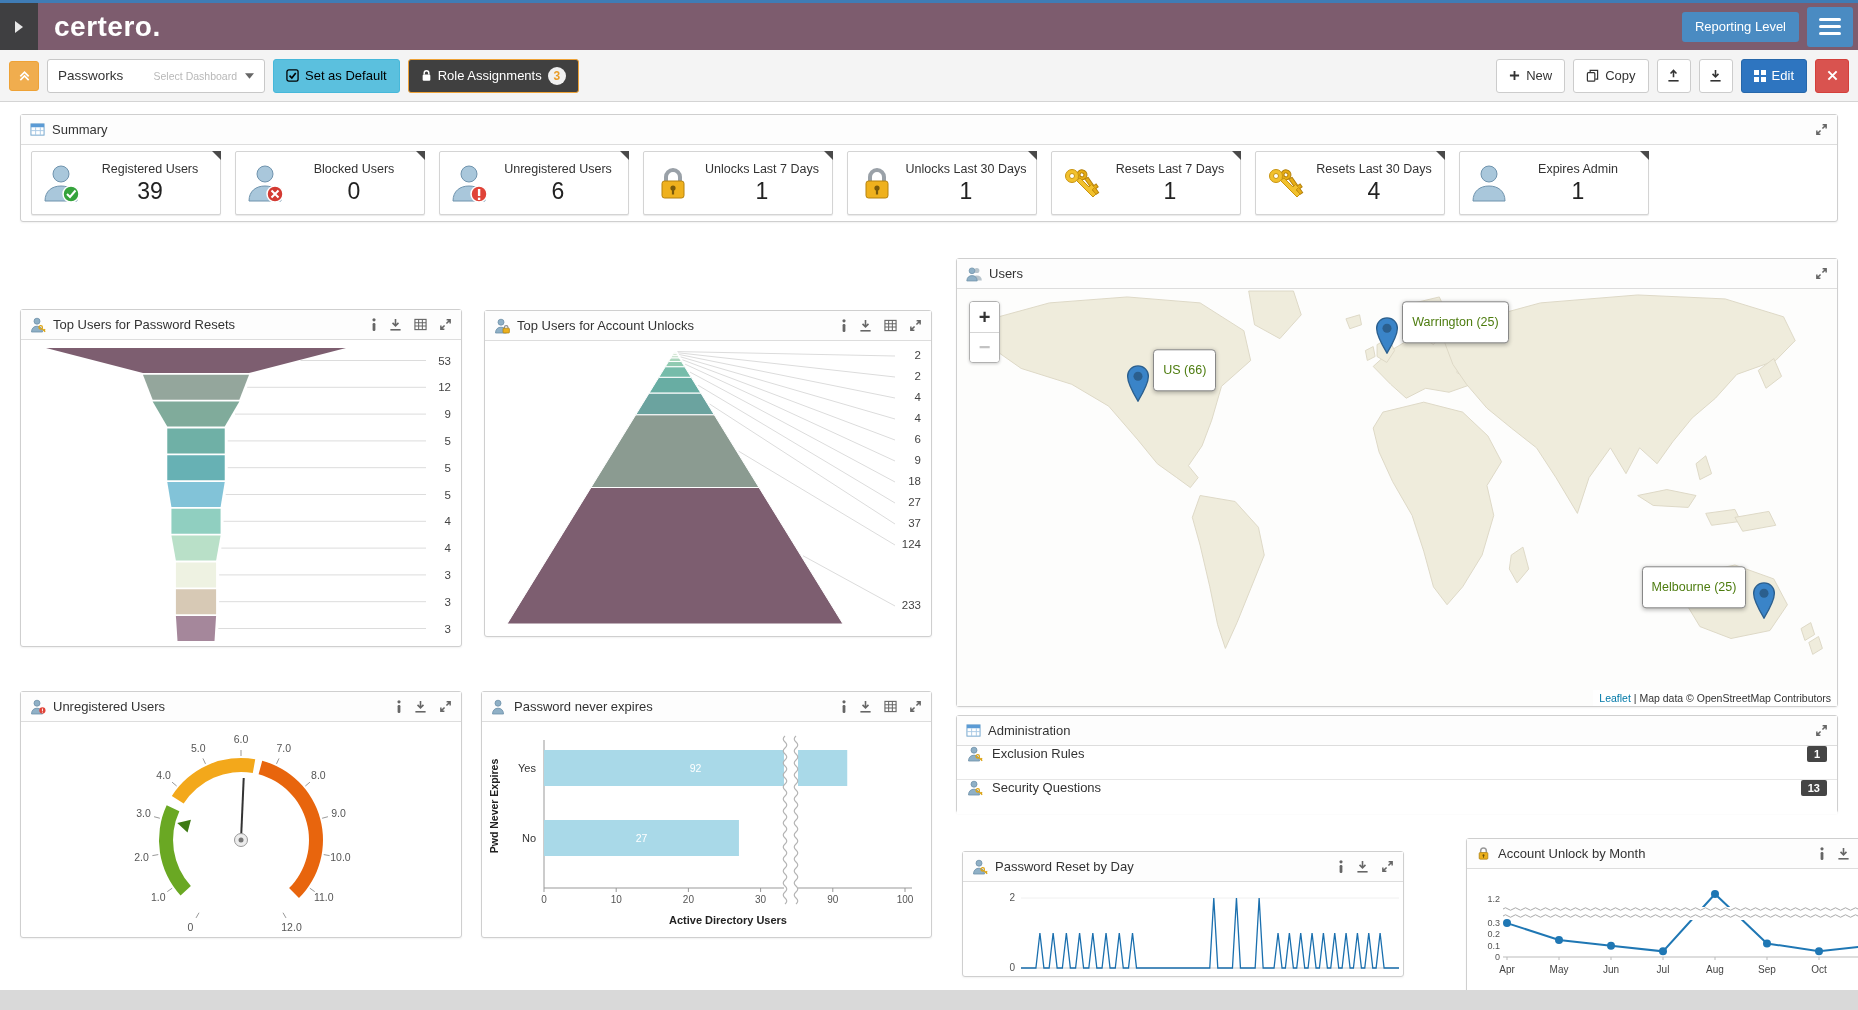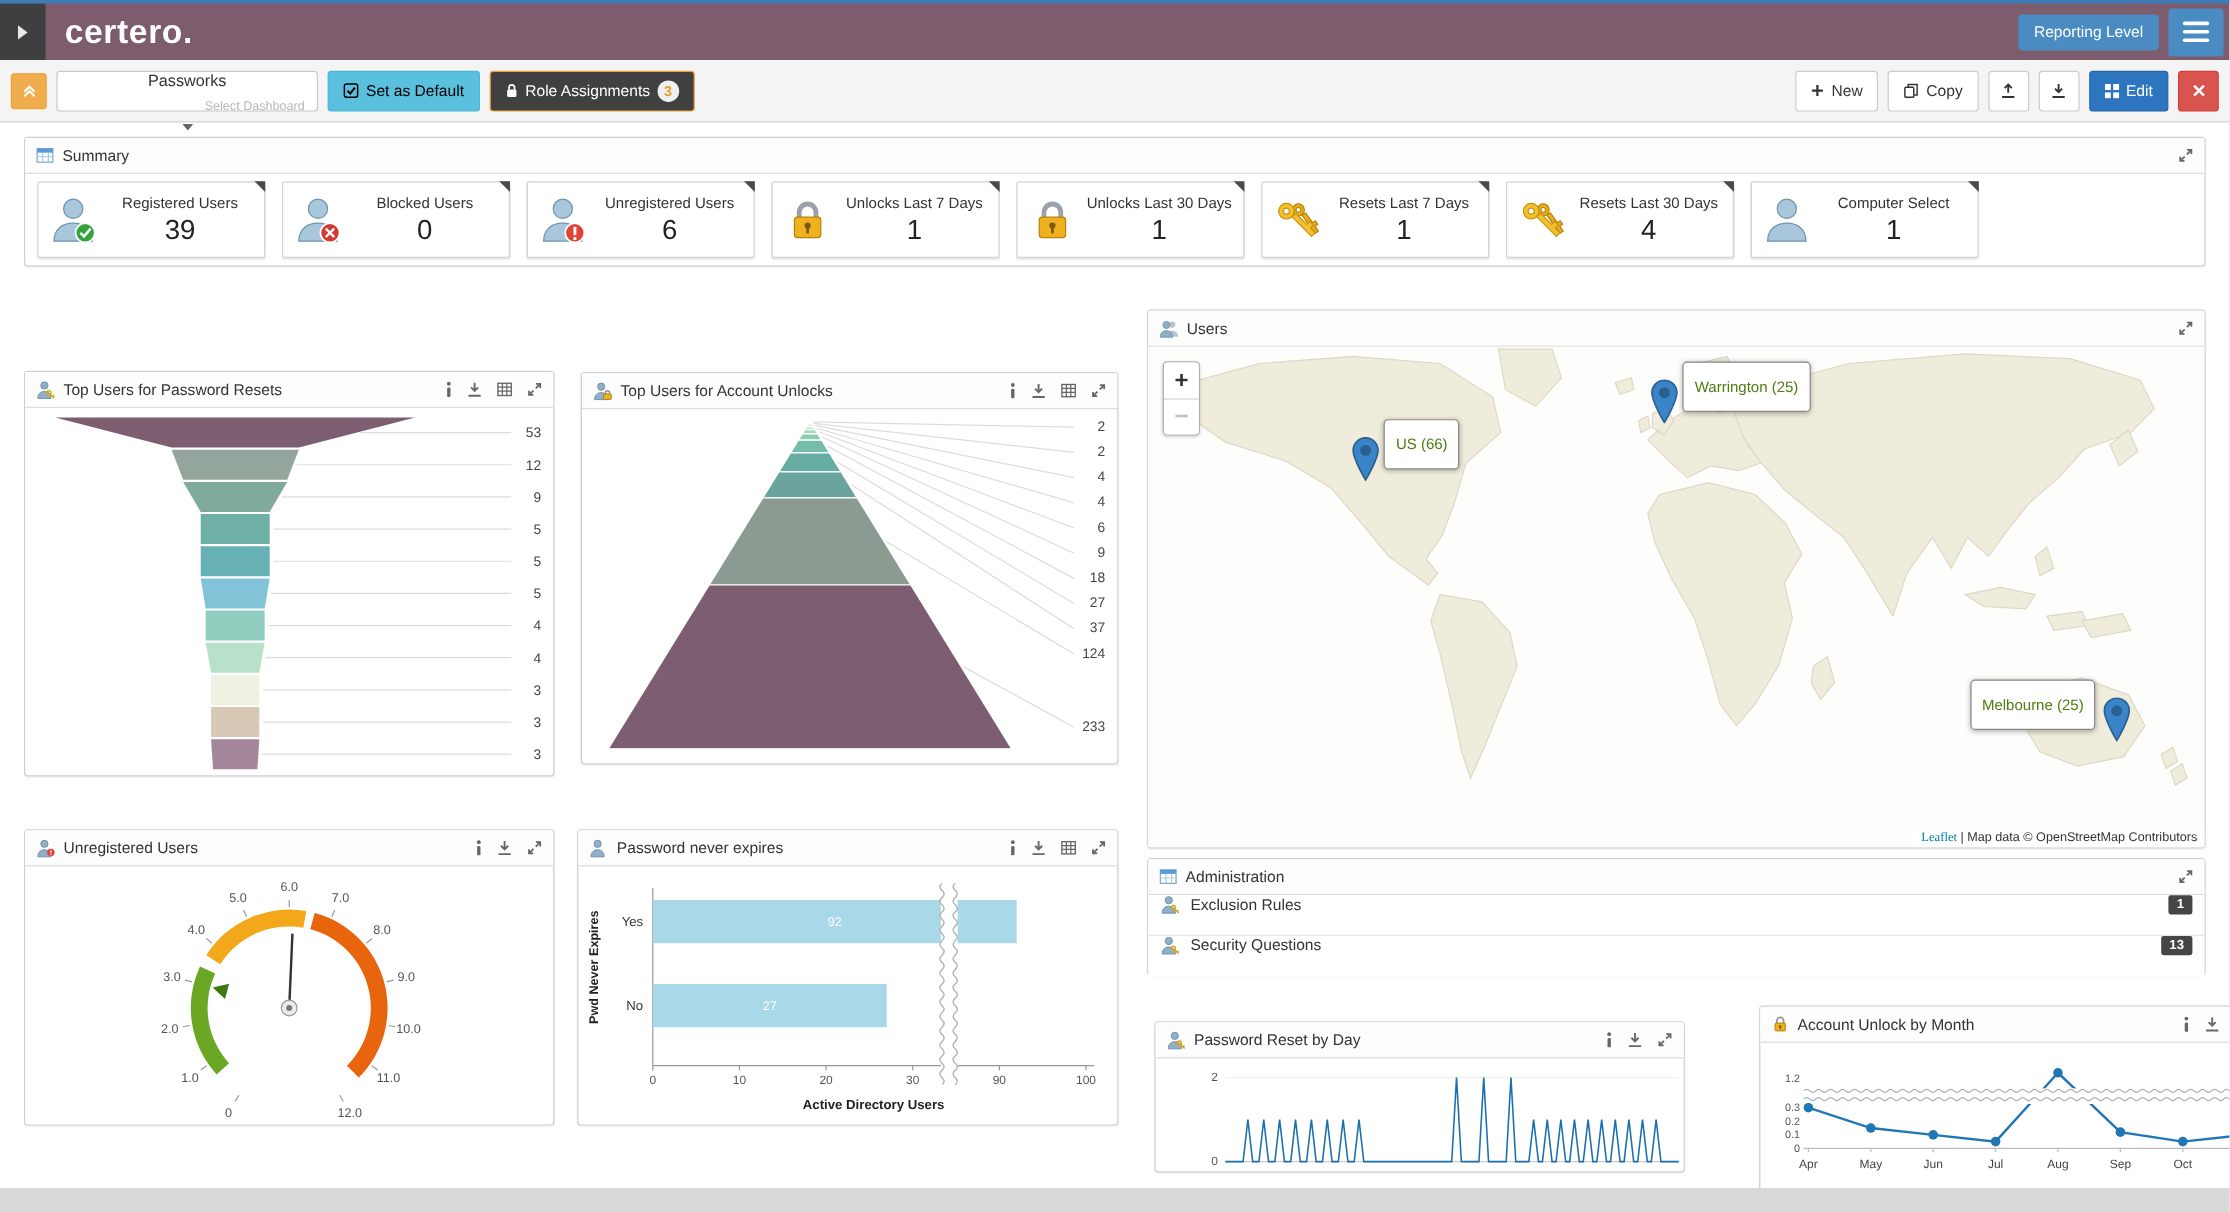--- a/index.html
+++ b/index.html
@@ -19,21 +19,21 @@
 
   
   .toolbar{position:absolute;top:50px;left:0;right:0;height:52px;background:#f4f4f4;border-bottom:1px solid #d4d4d4;display:flex;align-items:center;padding:0 9px;gap:8px;}
   .btn{height:34px;border-radius:3px;font-size:13px;display:inline-flex;align-items:center;gap:6px;padding:0 12px;cursor:pointer;font-family:inherit;border:1px solid #ccc;background:#fff;color:#333;}
   .btn-sq{width:34px;padding:0;justify-content:center;}
   .btn-collapse{background:#f0ad4e;border-color:#eea236;color:#fff;width:30px;height:30px;}
   .btn-info{background:#5bc0de;border-color:#46b8da;color:#000000;}
   .btn-warn{background:#404040;border-color:#eea236;color:#fff;}
   .btn-primary{background:#2e75c0;border-color:#2667aa;color:#fff;}
   .btn-danger{background:#d9534f;border-color:#d43f3a;color:#fff;}
-  .dash-select{height:34px;width:218px;background:#fff;border:1px solid #c8c8c8;border-radius:3px;display:flex;align-items:center;padding:0 10px;gap:8px;cursor:pointer;flex-direction:column;}
+  .dash-select{height:34px;width:218px;background:#fff;border:1px solid #c8c8c8;border-radius:3px;display:flex;align-items:center;padding:0 10px;gap:8px;cursor:pointer;}
   .dash-name{font-size:13.5px;color:#333;}
   .dash-ph{font-size:10.5px;color:#b8b8b8;margin-left:auto;}
   .dash-caret{color:#666;display:inline-flex;}
   .role-badge{background:rgba(255,255,255,.92);color:#e89c28;border-radius:50%;width:18px;height:18px;font-size:12px;font-weight:bold;display:inline-flex;align-items:center;justify-content:center;}
   .toolbar-right{margin-left:auto;display:flex;gap:8px;}
   .bic{display:inline-flex;align-items:center;}
 
   
   .panel{position:absolute;background:#fff;border:1px solid #cfcfcf;border-radius:3px;box-shadow:0 1px 2px rgba(0,0,0,.06);}
   .panel-head{height:30px;border-bottom:1px solid #ddd;background:#fdfdfd;display:flex;align-items:center;gap:7px;padding:0 9px;font-size:13px;color:#333;}
@@ -66,21 +66,21 @@
   .map-body{height:417px;overflow:hidden;background:#fdfdfc;}
   .map-svg{position:absolute;inset:0;width:100%;height:100%;}
   .map-overlay{position:absolute;inset:0;}
   .map-pin{position:absolute;transform:translate(-50%,-100%);}
   .map-tip{position:absolute;transform:translateY(-135%);background:#fff;border:1px solid #888;border-radius:4px;padding:13px 9px;font-size:12.5px;color:#4d7c0f;white-space:nowrap;box-shadow:0 1px 4px rgba(0,0,0,.28);}
   .map-zoom{position:absolute;top:12px;left:12px;width:31px;border:1px solid #b0b0b0;border-radius:4px;overflow:hidden;background:#fff;box-shadow:0 1px 3px rgba(0,0,0,.18);}
   .zbtn{height:30px;display:flex;align-items:center;justify-content:center;font-size:20px;font-weight:bold;color:#333;cursor:pointer;background:#fff;}
   .zbtn + .zbtn{border-top:1px solid #d5d5d5;}
   .zbtn-dis{color:#c2c2c2;}
   .map-attrib{position:absolute;right:0;bottom:0;background:rgba(255,255,255,.78);font-size:10.5px;color:#333;padding:2px 6px;}
-  .leaflet-link{color:#0078A8;cursor:pointer;font-family:Liberation Serif, serif;}
+  .leaflet-link{color:#0078A8;cursor:pointer;}
 
   
   .admin-row{height:34px;display:flex;align-items:flex-start;gap:9px;padding:0 10px;border-bottom:1px solid #e6e6e6;font-size:13px;color:#333;cursor:pointer;background:#fff;}
   .admin-row:last-child{border-bottom:none;}
   .admin-badge{margin-left:auto;background:#454545;color:#fff;font-size:11px;font-weight:bold;padding:2px 7px;border-radius:2px;}
   .mini-ic{display:inline-flex;align-items:center;}
 </style>
 </head>
 <body>
 
@@ -323,21 +323,21 @@
           </span>
         </div>
         <div class="sum-card">
           <span class="sum-ic">
             <svg width="40" height="40" viewBox="0 0 40 40">
               <circle cx="20" cy="11" r="8" fill="#a9c7db" stroke="#6f93ad"></circle>
               <path d="M4 38c0-10 7-15 16-15s16 5 16 15z" fill="#a9c7db" stroke="#6f93ad"></path>
             </svg>
           </span>
           <span class="sum-txt">
-            <span class="sum-label">Computer Select</span>
+            <span class="sum-label">Expires Admin</span>
             <span class="sum-value">1</span>
           </span>
         </div>
       </div>
   </section>
 
   <section class="panel" id="panel-funnel">
     <div class="panel-head">
       <span class="title-ic">
           <svg width="16" height="16" viewBox="0 0 16 16">

